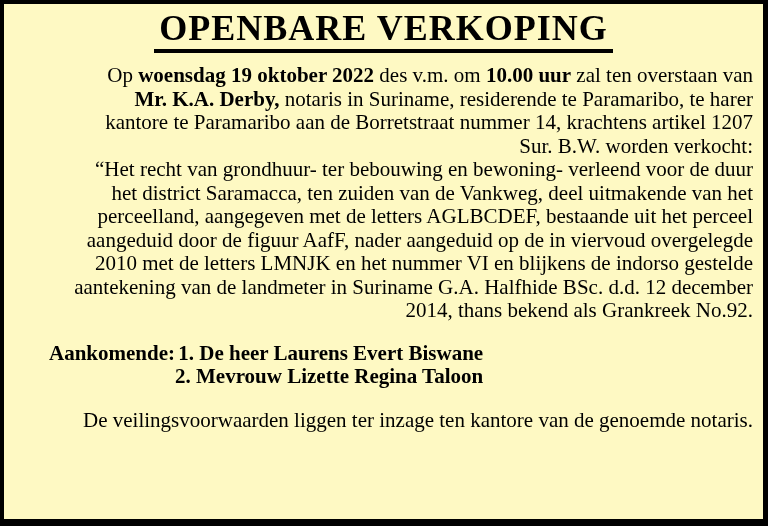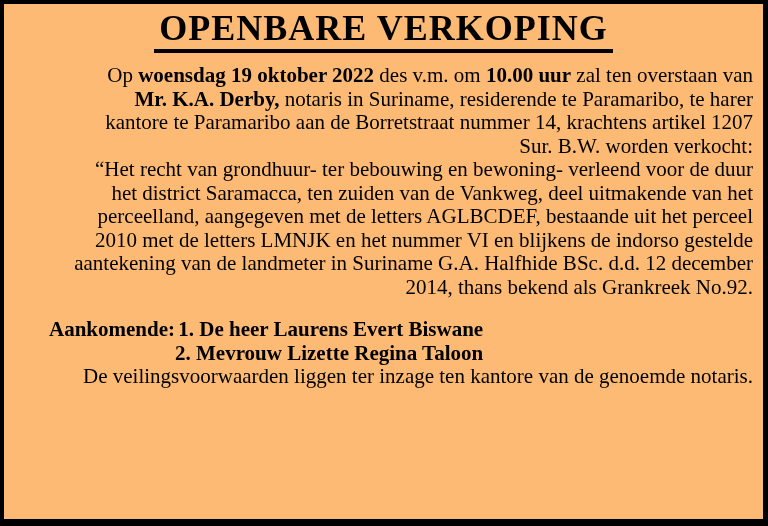--- a/index.html
+++ b/index.html
@@ -1,20 +1,20 @@
 <!DOCTYPE html>
 <html><head>
 <meta charset="utf-8">
 <style>
   html, body { margin: 0; padding: 0; background: #ffffff; }
   .ad {
     box-sizing: border-box;
     width: 768px;
     height: 526px;
-    background: #fdba74;
+    background: #fef9c3;
     color: #000000;
     border-style: solid;
     border-color: #000000;
     border-width: 4px 5px 7px 4px;
     padding: 0 10px;
     overflow: hidden;
     font-family: "Liberation Serif", serif;
   }
   .title-wrap { text-align: center; margin-top: 7px; }
   .title {
@@ -34,21 +34,21 @@
     text-align: right;
   }
   .bold { font-weight: bold; }
   .intro { margin-top: 11px; }
   .buyers {
     display: flex;
     margin-top: 19px;
     font-weight: bold;
   }
   .buyers-label { width: 161px; flex: 0 0 161px; }
-  .footer { }
+  .footer { margin-top: 20px; }
 </style>
 </head>
 <body>
 
 <div class="ad">
 
   <div class="title-wrap">
     <span class="title">OPENBARE VERKOPING</span>
   </div>
 
@@ -56,20 +56,21 @@
     <div class="line"><span>Op </span><span class="bold">woensdag 19 oktober 2022</span><span> des v.m. om </span><span class="bold">10.00 uur</span><span> zal ten overstaan van</span></div>
     <div class="line"><span class="bold">Mr. K.A. Derby,</span><span> notaris in Suriname, residerende te Paramaribo, te harer</span></div>
     <div class="line">kantore te Paramaribo aan de Borretstraat nummer 14, krachtens artikel 1207</div>
     <div class="line">Sur. B.W. worden verkocht:</div>
   </div>
 
   <div>
     <div class="line">“Het recht van grondhuur- ter bebouwing en bewoning- verleend voor de duur</div>
     <div class="line">het district Saramacca, ten zuiden van de Vankweg, deel uitmakende van het</div>
     <div class="line">perceelland, aangegeven met de letters AGLBCDEF, bestaande uit het perceel</div>
+    <div class="line">aangeduid door de figuur AafF, nader aangeduid op de in viervoud overgelegde</div>
     <div class="line">2010 met de letters LMNJK en het nummer VI en blijkens de indorso gestelde</div>
     <div class="line">aantekening van de landmeter in Suriname G.A. Halfhide BSc. d.d. 12 december</div>
     <div class="line">2014, thans bekend als Grankreek No.92.</div>
   </div>
 
   <div class="buyers">
     <div class="line buyers-label">Aankomende:</div>
     <div>
       <div class="line">1. De heer Laurens Evert Biswane</div>
       <div class="line">2. Mevrouw Lizette Regina Taloon</div>

